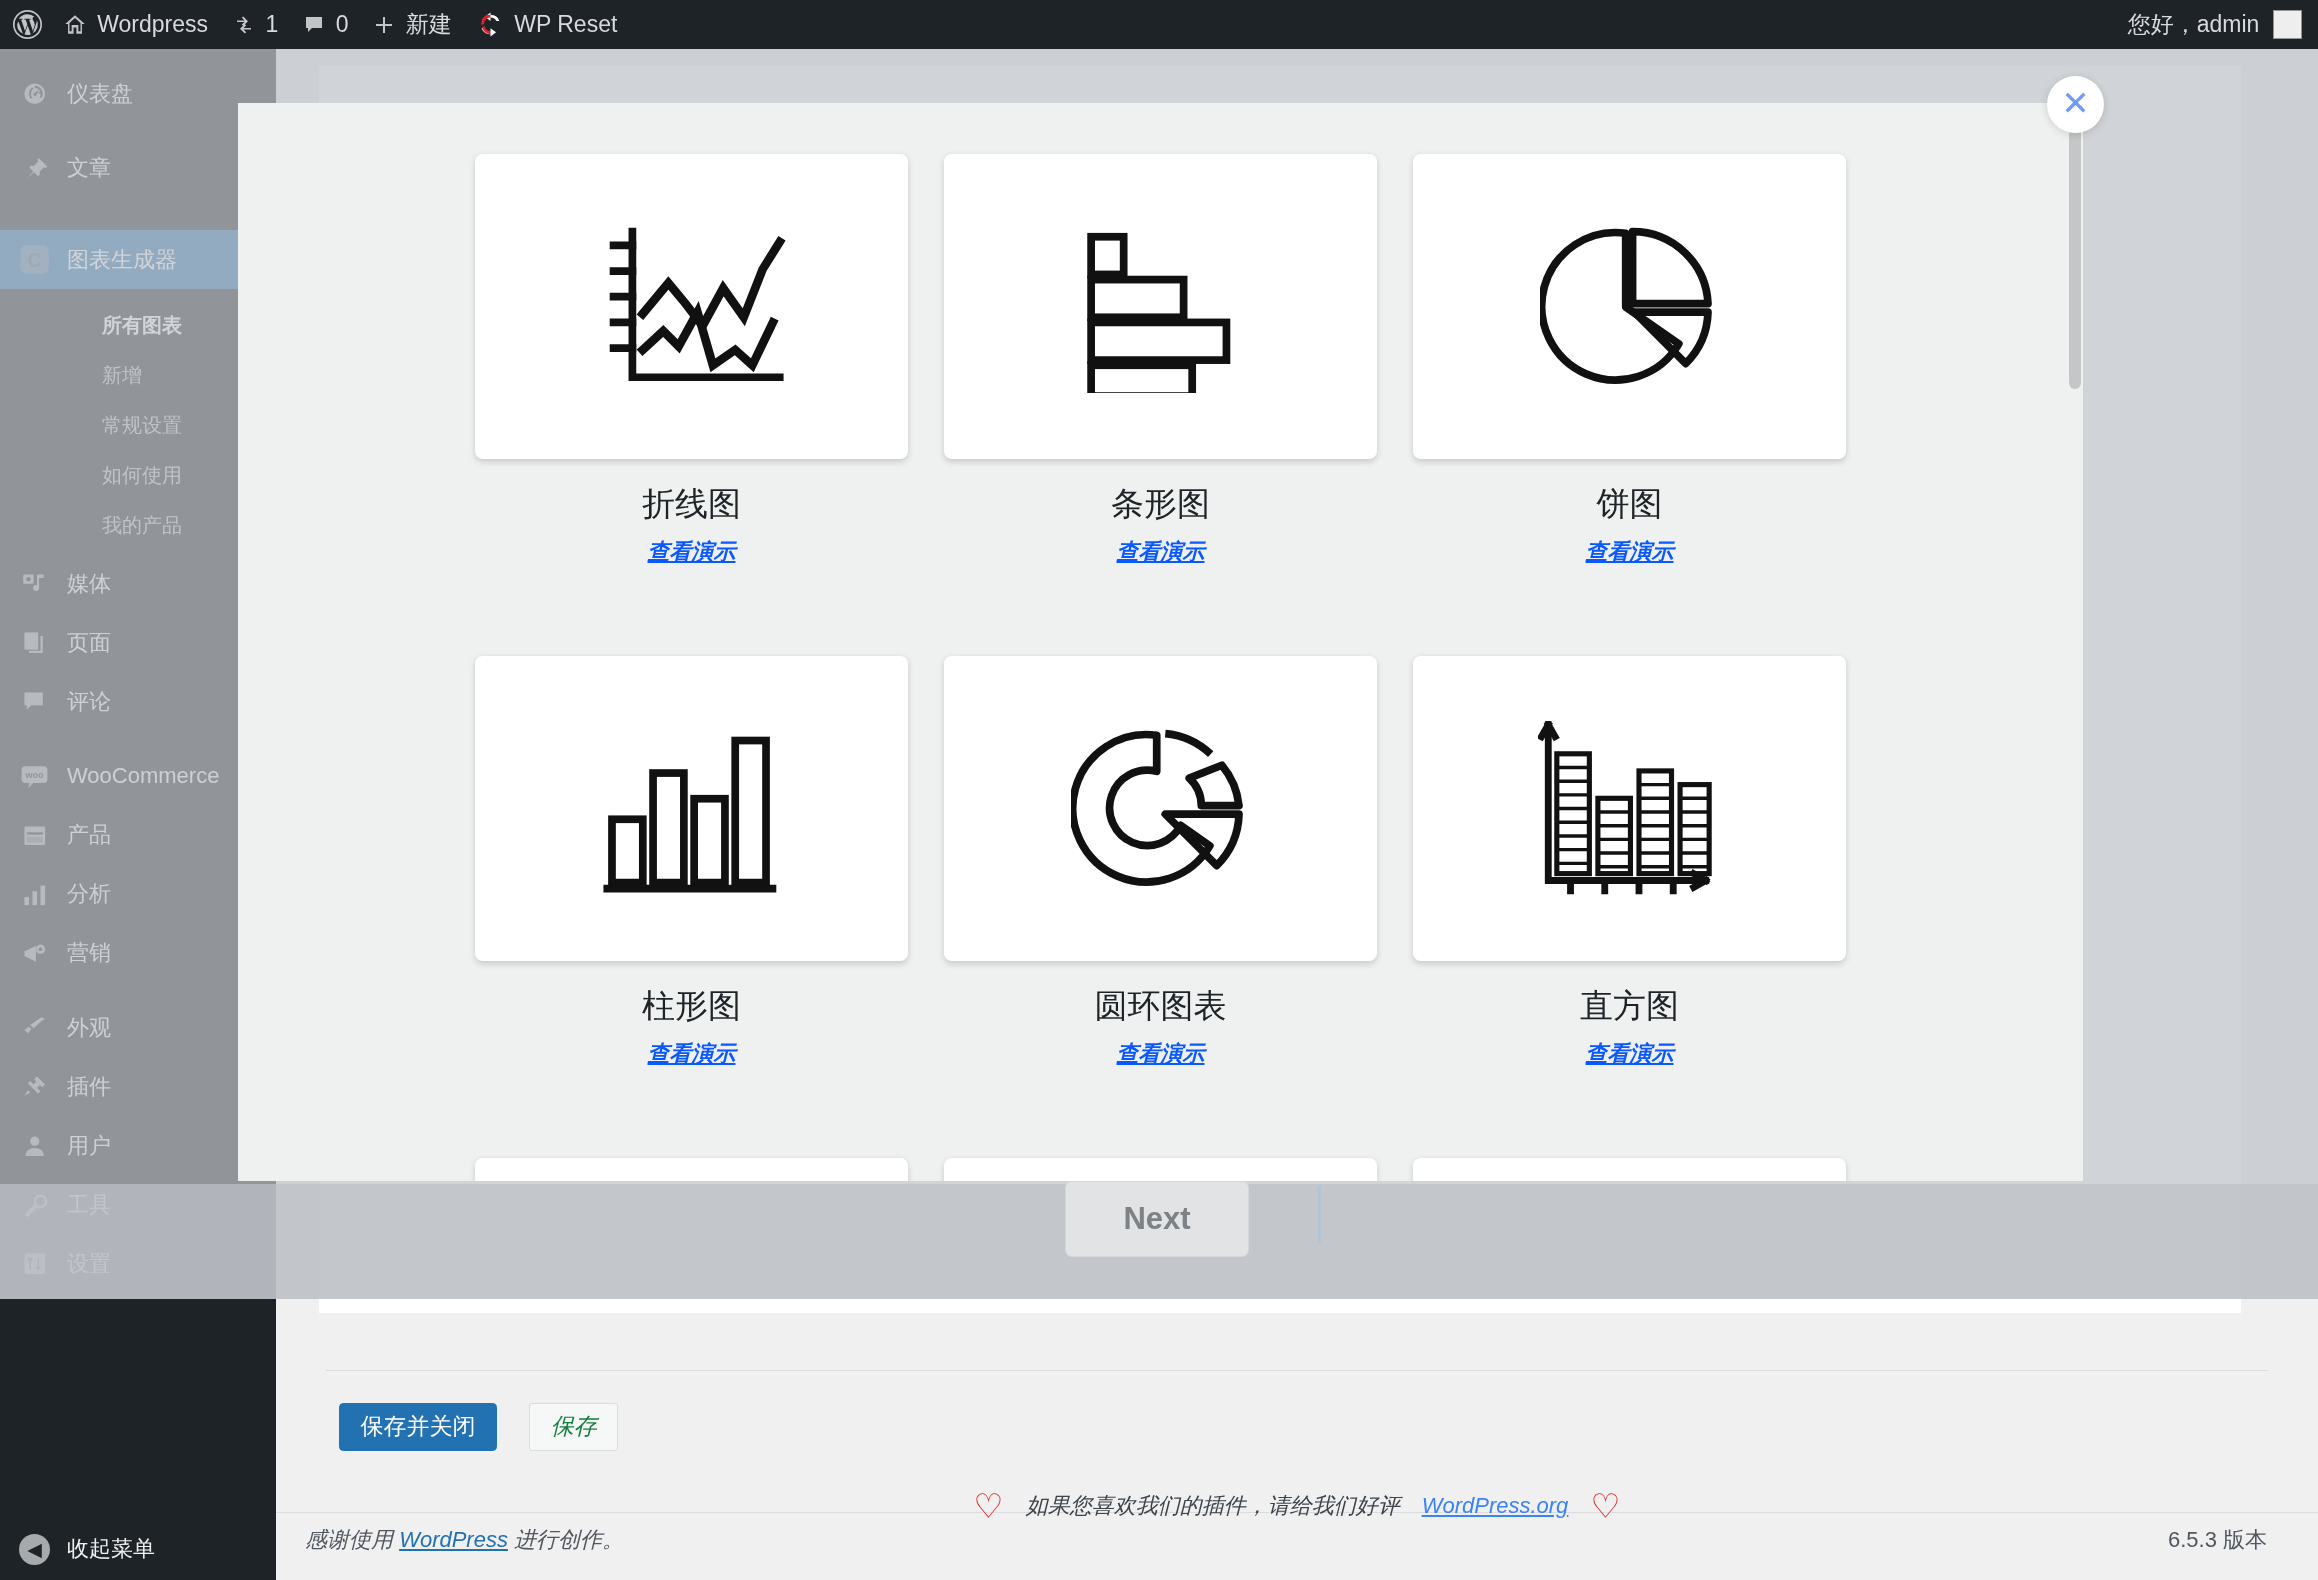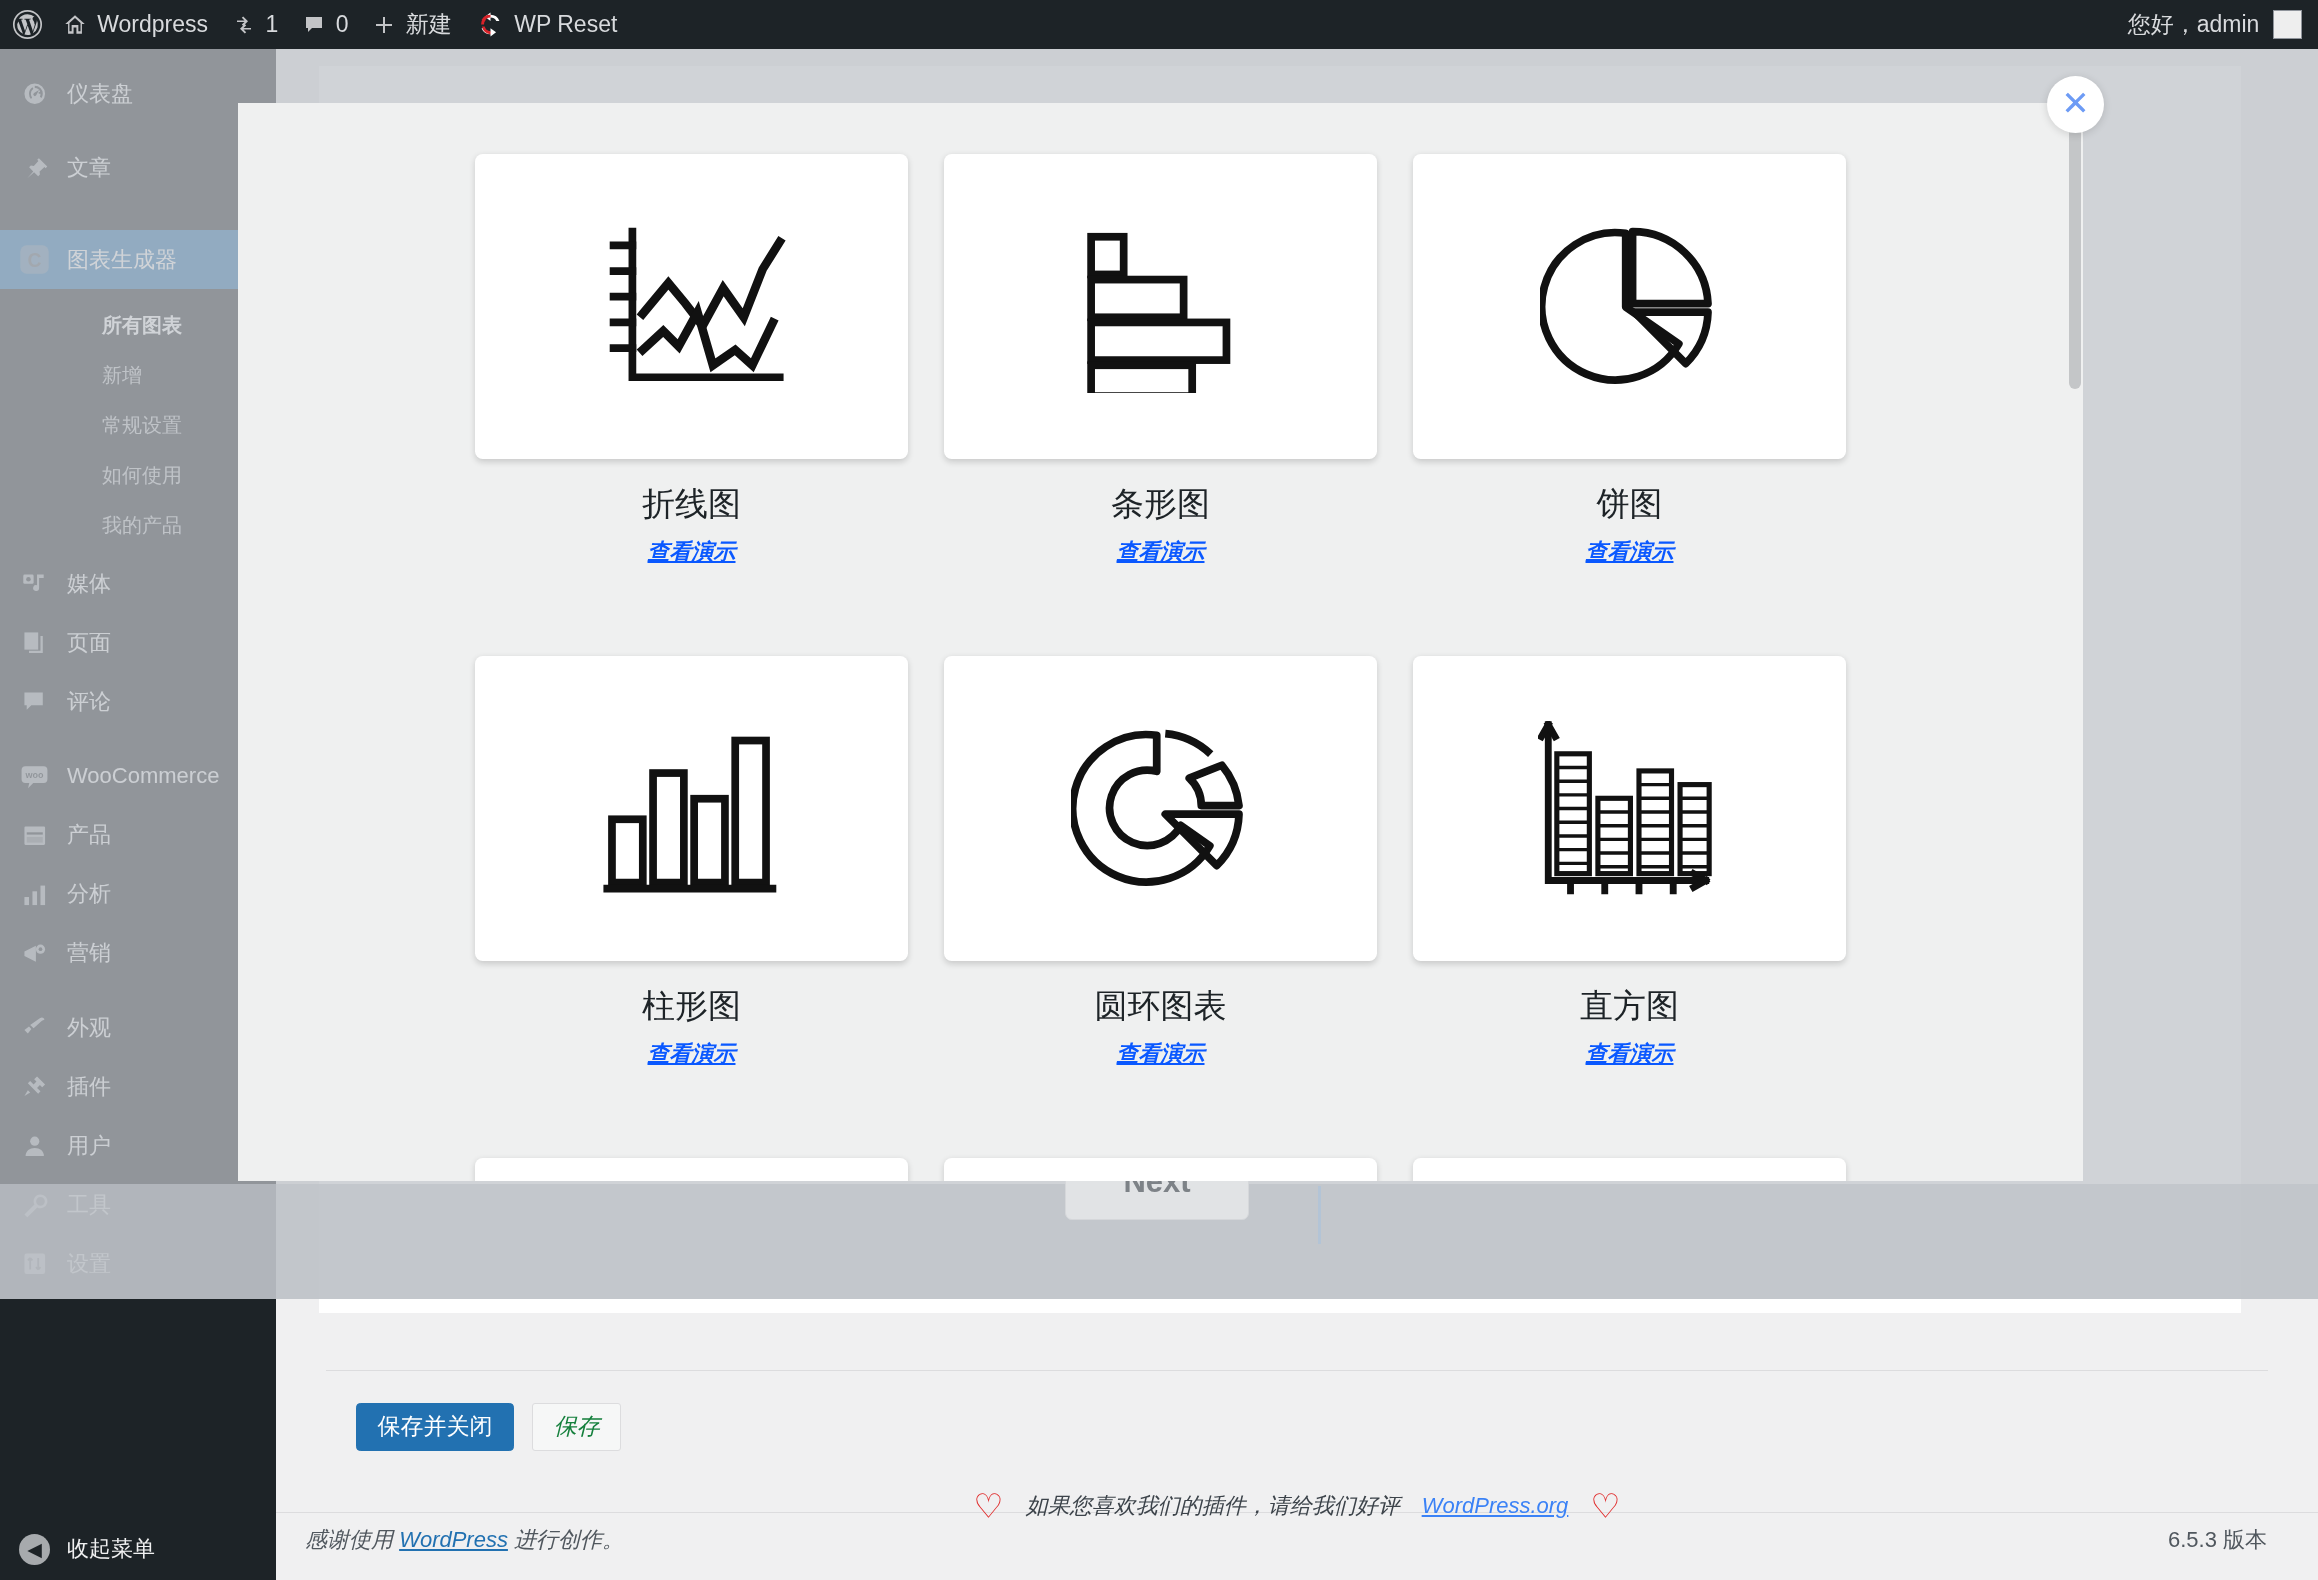--- a/index.html
+++ b/index.html
@@ -130,22 +130,22 @@
     position: absolute; left: 276px; top: 1313px;
     width: 2042px; height: 268px;
     background: #f0f0f1;
     z-index: 12;
   }
   .footer-hr {
     position: absolute; top: 57px; left: 50px; right: 50px;
     height: 0.9px; background: #dcdcde;
   }
   .btn-row {
-    position: absolute; top: 90px; left: 80px;
-    display: flex; gap: 18px; align-items: center;
+    position: absolute; top: 90px; left: 63px;
+    display: flex; gap: 32px; align-items: center;
   }
   .btn-primary {
     background: #2271b1; color: #fff;
     border: 0.9px solid #2271b1; border-radius: 4.3px;
     font-size: 23px; padding: 9.4px 20.6px; cursor: pointer;
     font-family: "Liberation Sans", sans-serif;
     line-height: 1.2;
   }
   .btn-secondary {
     background: #f6f7f7; color: #15803d;
@@ -188,21 +188,21 @@
     background: rgba(190,194,199,0.72);
     z-index: 40;
   }
   .dim-overlay2 {
     position: absolute; top: 1184px; left: 0;
     width: 2319px; height: 115px;
     background: rgba(190,194,199,0.72);
     z-index: 40;
   }
   .next-btn {
-    position: absolute; top: 1144px; left: 1065px;
+    position: absolute; top: 1181px; left: 1065px;
     width: 184px; height: 76px;
     background: #e1e3e5; color: #7d8287;
     border: 0.9px solid #d5d7da; border-radius: 6.9px;
     display: flex; align-items: center; justify-content: center;
     font-size: 31px; font-weight: bold;
     z-index: 45; cursor: pointer;
     font-family: "Liberation Sans", sans-serif;
   }
   .panel-divider {
     position: absolute; top: 1186px; left: 1318px;

